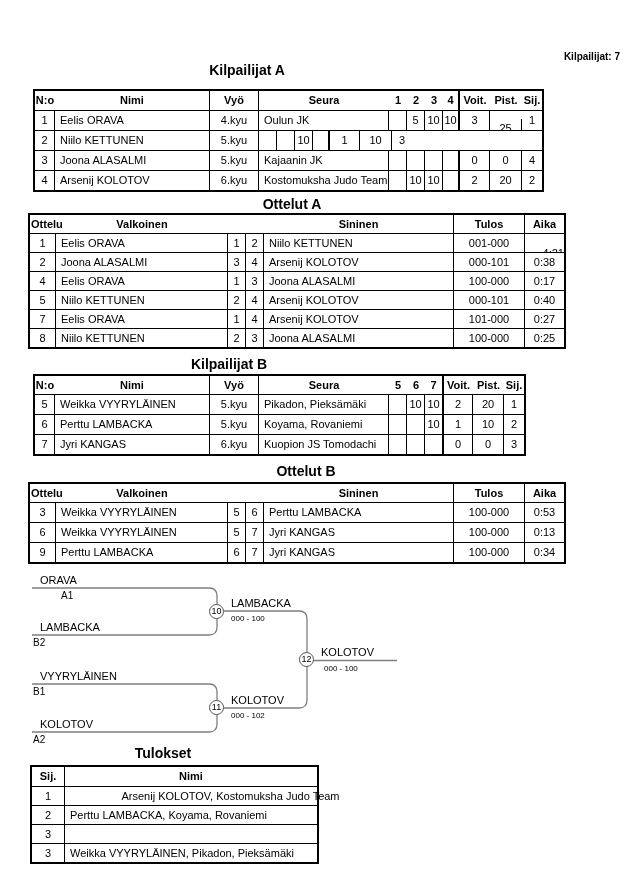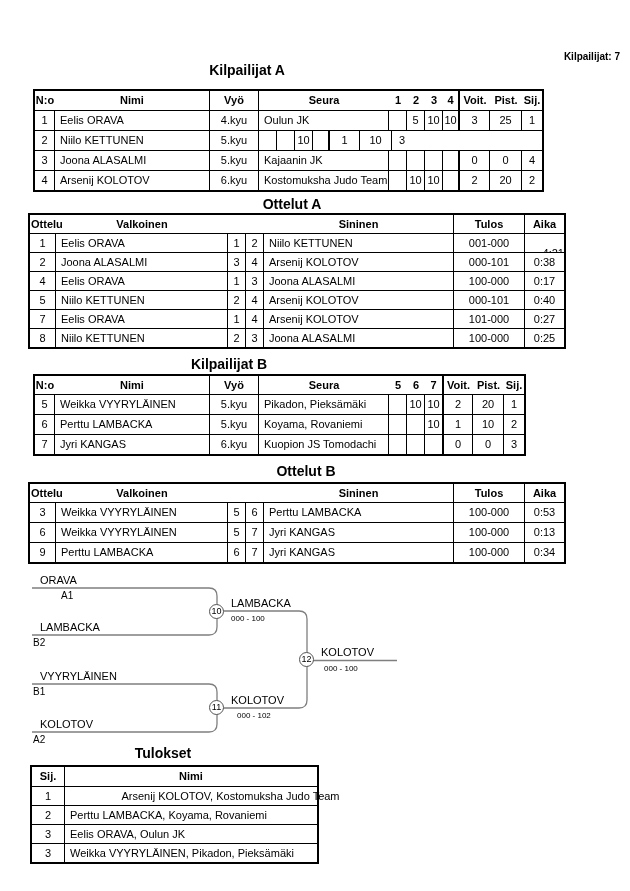--- a/index.html
+++ b/index.html
@@ -47,21 +47,21 @@
       <div class="trow" style="height: 19px;">
         <div class="tcell" style="width: 20px; line-height: 19px; text-align: center; border-right: 1px solid rgb(0, 0, 0);">1</div>
         <div class="tcell" style="width: 155px; line-height: 19px; text-align: left; padding-left: 5px; border-right: 1px solid rgb(0, 0, 0);">Eelis ORAVA</div>
         <div class="tcell" style="width: 49px; line-height: 19px; text-align: center; border-right: 1px solid rgb(0, 0, 0);">4.kyu</div>
         <div class="tcell" style="width: 130px; line-height: 19px; text-align: left; padding-left: 5px; border-right: 1px solid rgb(0, 0, 0);">Oulun JK</div>
         <div class="tcell" style="width: 18px; line-height: 19px; text-align: center; border-right: 1px solid rgb(0, 0, 0);"></div>
         <div class="tcell" style="width: 18px; line-height: 19px; text-align: center; border-right: 1px solid rgb(0, 0, 0);">5</div>
         <div class="tcell" style="width: 18px; line-height: 19px; text-align: center; border-right: 1px solid rgb(0, 0, 0);">10</div>
         <div class="tcell" style="width: 17px; line-height: 19px; text-align: center; border-right: 2px solid rgb(0, 0, 0);">10</div>
         <div class="tcell" style="width: 30px; line-height: 19px; text-align: center; border-right: 1px solid rgb(0, 0, 0);">3</div>
-        <div class="tcell" style="width: 32px; line-height: 19px; text-align: center; border-right: 1px solid rgb(0, 0, 0);">25</div>
+        <div class="tcell" style="width: 32px; line-height: 19px; text-align: center; border-right: 1px solid rgb(0, 0, 0); margin-top: 8px;">25</div>
         <div class="tcell" style="width: 20px; line-height: 19px; text-align: center;">1</div>
       </div>
       <div class="trow" style="height: 19px;">
         <div class="tcell" style="width: 20px; line-height: 19px; text-align: center; border-right: 1px solid rgb(0, 0, 0);">2</div>
         <div class="tcell" style="width: 155px; line-height: 19px; text-align: left; padding-left: 5px; border-right: 1px solid rgb(0, 0, 0);">Niilo KETTUNEN</div>
         <div class="tcell" style="width: 49px; line-height: 19px; text-align: center; border-right: 1px solid rgb(0, 0, 0);">5.kyu</div>
         <div class="tcell" style="width: 18px; line-height: 19px; text-align: center; border-right: 1px solid rgb(0, 0, 0);"></div>
         <div class="tcell" style="width: 18px; line-height: 19px; text-align: center; border-right: 1px solid rgb(0, 0, 0);"></div>
         <div class="tcell" style="width: 18px; line-height: 19px; text-align: center; border-right: 1px solid rgb(0, 0, 0);">10</div>
         <div class="tcell" style="width: 17px; line-height: 19px; text-align: center; border-right: 2px solid rgb(0, 0, 0);"></div>
@@ -268,21 +268,21 @@
   <div class="bk-name" style="left:40px;top:621px;">LAMBACKA</div>
   <div class="bk-code" style="left:33px;top:637px;">B2</div>
   <div class="bk-name" style="left:40px;top:670px;">VYYRYLÄINEN</div>
   <div class="bk-code" style="left:33px;top:686px;">B1</div>
   <div class="bk-name" style="left:40px;top:718px;">KOLOTOV</div>
   <div class="bk-code" style="left:33px;top:734px;">A2</div>
 
   <div class="bk-name" style="left:231px;top:597px;">LAMBACKA</div>
   <div class="bk-score" style="left:231px;top:614px;">000 - 100</div>
   <div class="bk-name" style="left:231px;top:694px;">KOLOTOV</div>
-  <div class="bk-score" style="left:237px;top:711px;">000 - 102</div>
+  <div class="bk-score" style="left:231px;top:711px;">000 - 102</div>
   <div class="bk-name" style="left:321px;top:646px;">KOLOTOV</div>
   <div class="bk-score" style="left:324px;top:664px;">000 - 100</div>
 
   <div class="bk-circle" style="left:209px;top:604px;">10</div>
   <div class="bk-circle" style="left:209px;top:700px;">11</div>
   <div class="bk-circle" style="left:299px;top:652px;">12</div>
 
   <div class="heading" style="left:63px;top:745px;">Tulokset</div>
   <div class="tbl" id="tbl-tul" style="left: 30px; top: 765px; width: 285px;">
       <div class="trow thdr" style="height: 19px;">
@@ -292,21 +292,20 @@
       <div class="trow" style="height: 18px;">
         <div class="tcell" style="width: 33px; line-height: 18px; text-align: center; border-right: 1px solid rgb(0, 0, 0);">1</div>
         <div class="tcell" style="width: 252px; line-height: 18px; text-align: center; padding-left: 5px; margin-left: 37px;">Arsenij KOLOTOV, Kostomuksha Judo Team</div>
       </div>
       <div class="trow" style="height: 18px;">
         <div class="tcell" style="width: 33px; line-height: 18px; text-align: center; border-right: 1px solid rgb(0, 0, 0);">2</div>
         <div class="tcell" style="width: 252px; line-height: 18px; text-align: left; padding-left: 5px;">Perttu LAMBACKA, Koyama, Rovaniemi</div>
       </div>
       <div class="trow" style="height: 18px;">
         <div class="tcell" style="width: 33px; line-height: 18px; text-align: center; border-right: 1px solid rgb(0, 0, 0);">3</div>
-        <div class="tcell" style="width: 252px; line-height: 18px; text-align: left; padding-left: 5px;">Eelis ORAVA, Oulun JK</div>
       </div>
       <div class="trow" style="height: 18px;">
         <div class="tcell" style="width: 33px; line-height: 18px; text-align: center; border-right: 1px solid rgb(0, 0, 0);">3</div>
         <div class="tcell" style="width: 252px; line-height: 18px; text-align: left; padding-left: 5px;">Weikka VYYRYLÄINEN, Pikadon, Pieksämäki</div>
       </div>
     </div>
 
 </div>
 
 </body></html>

